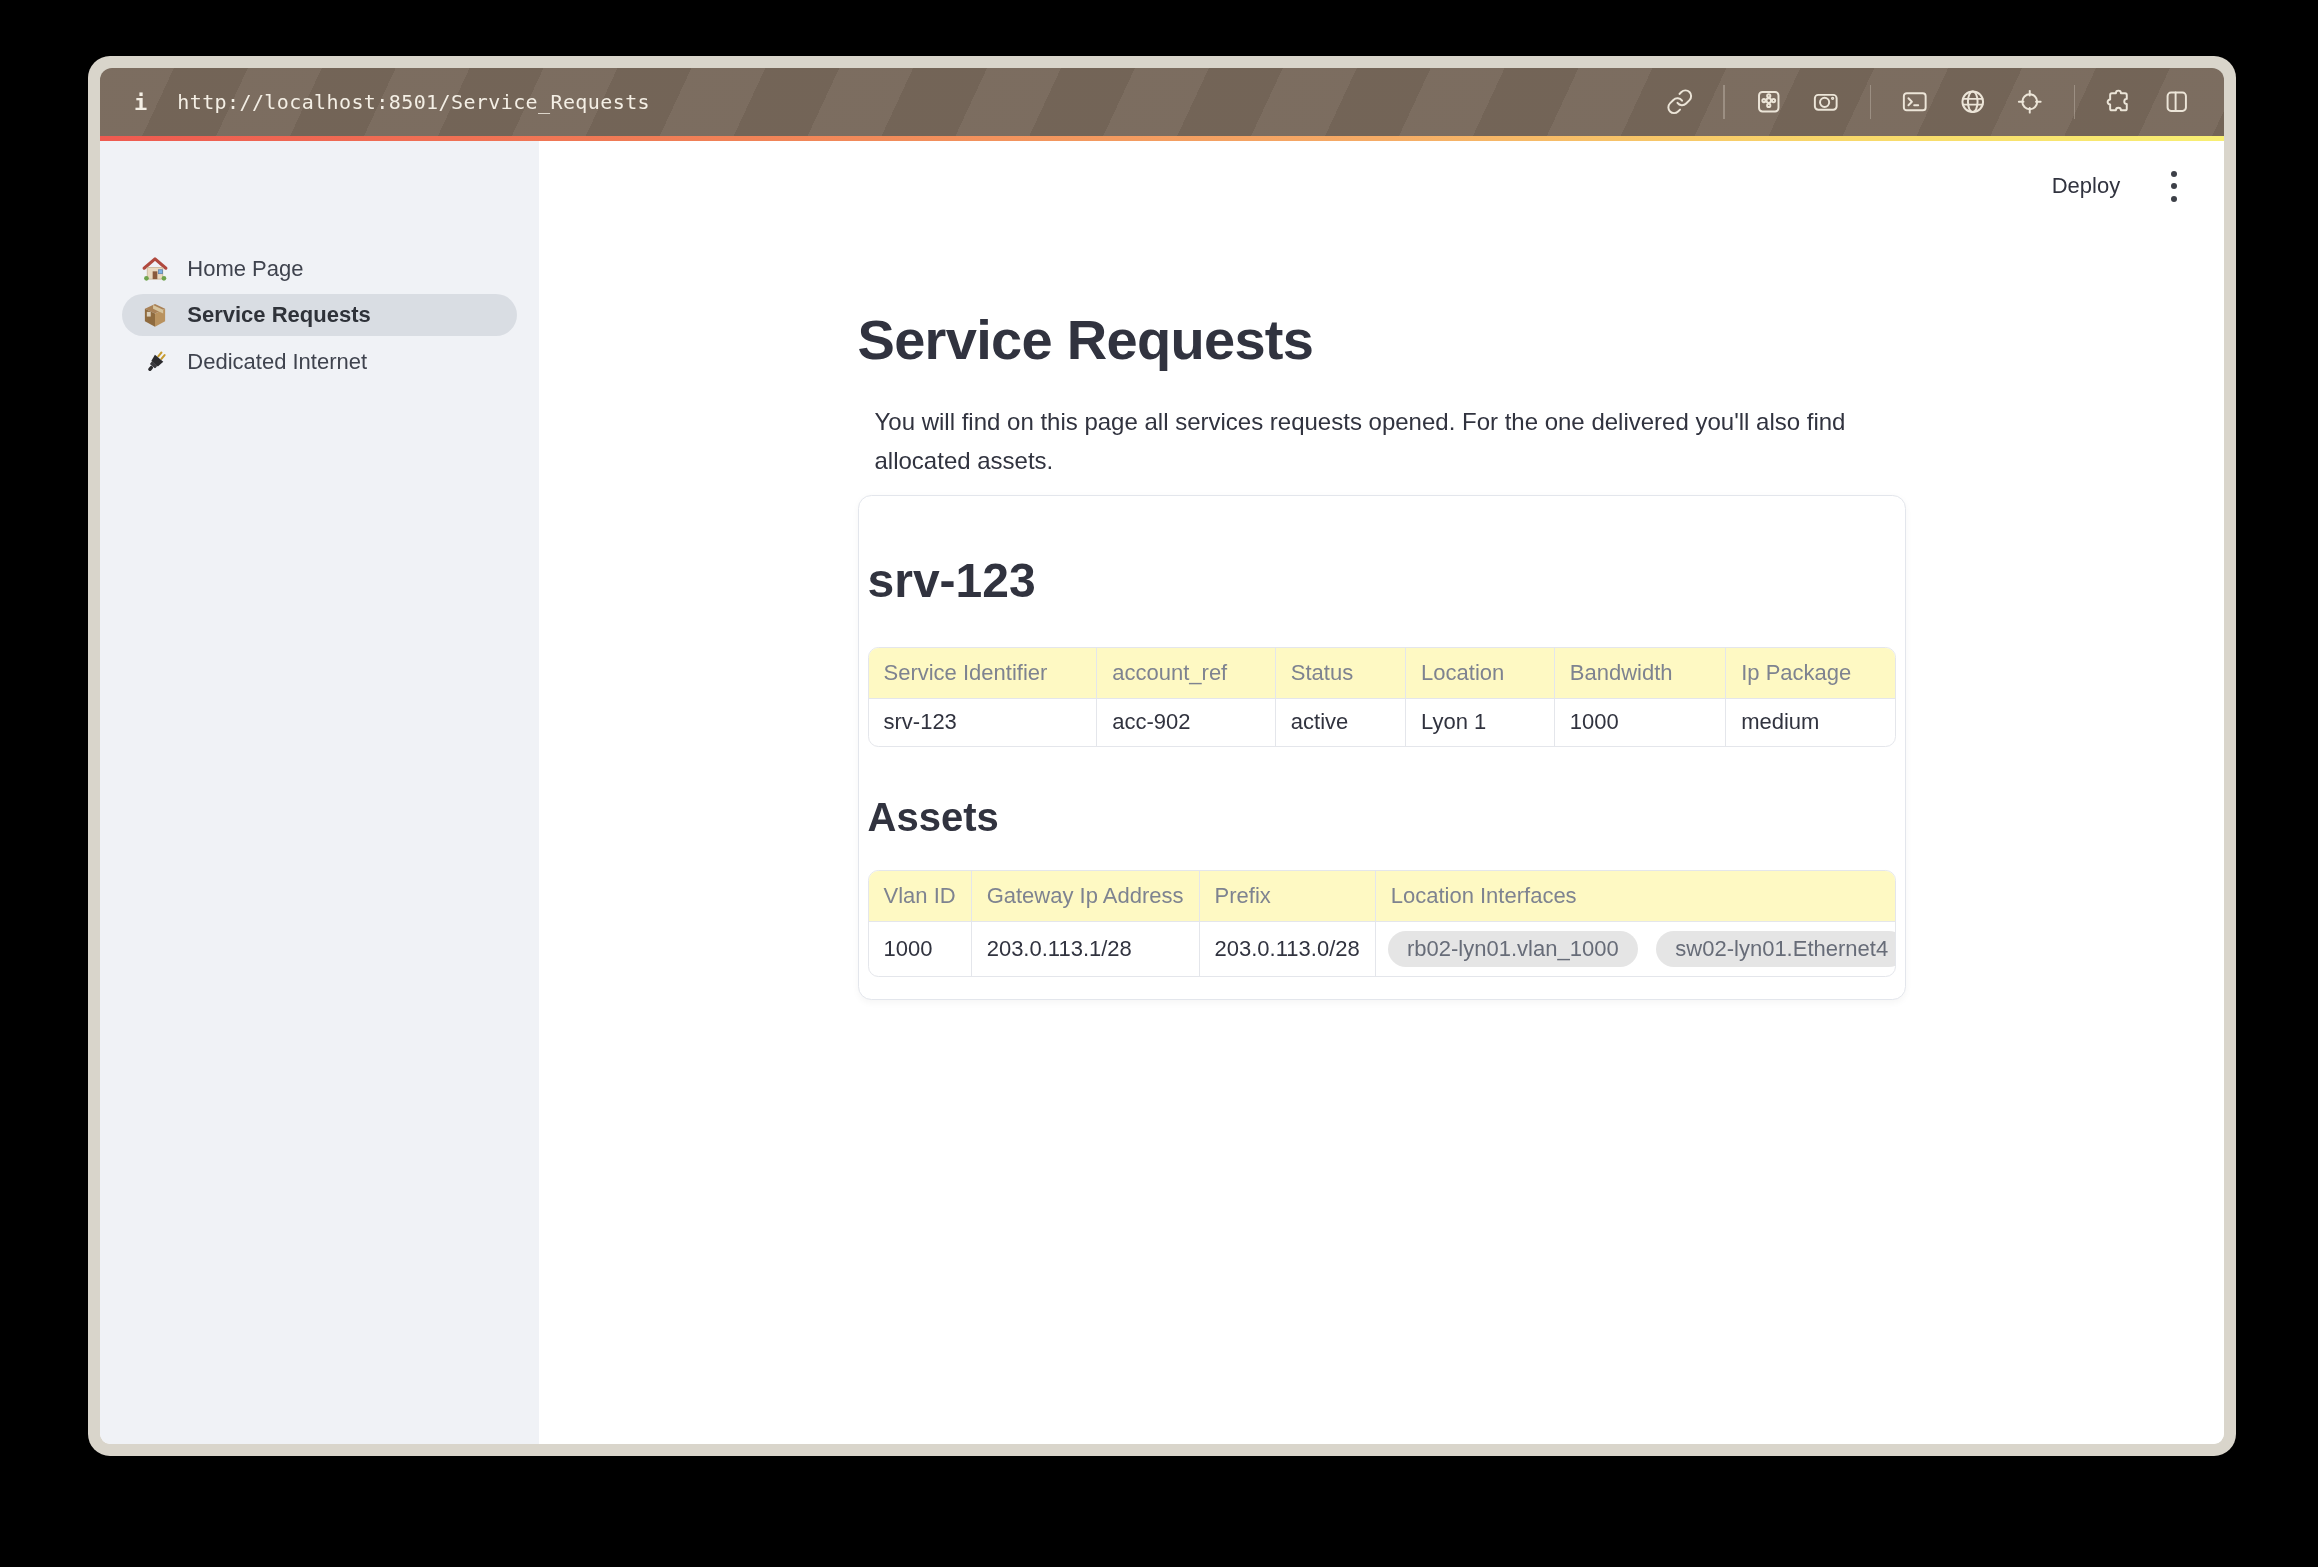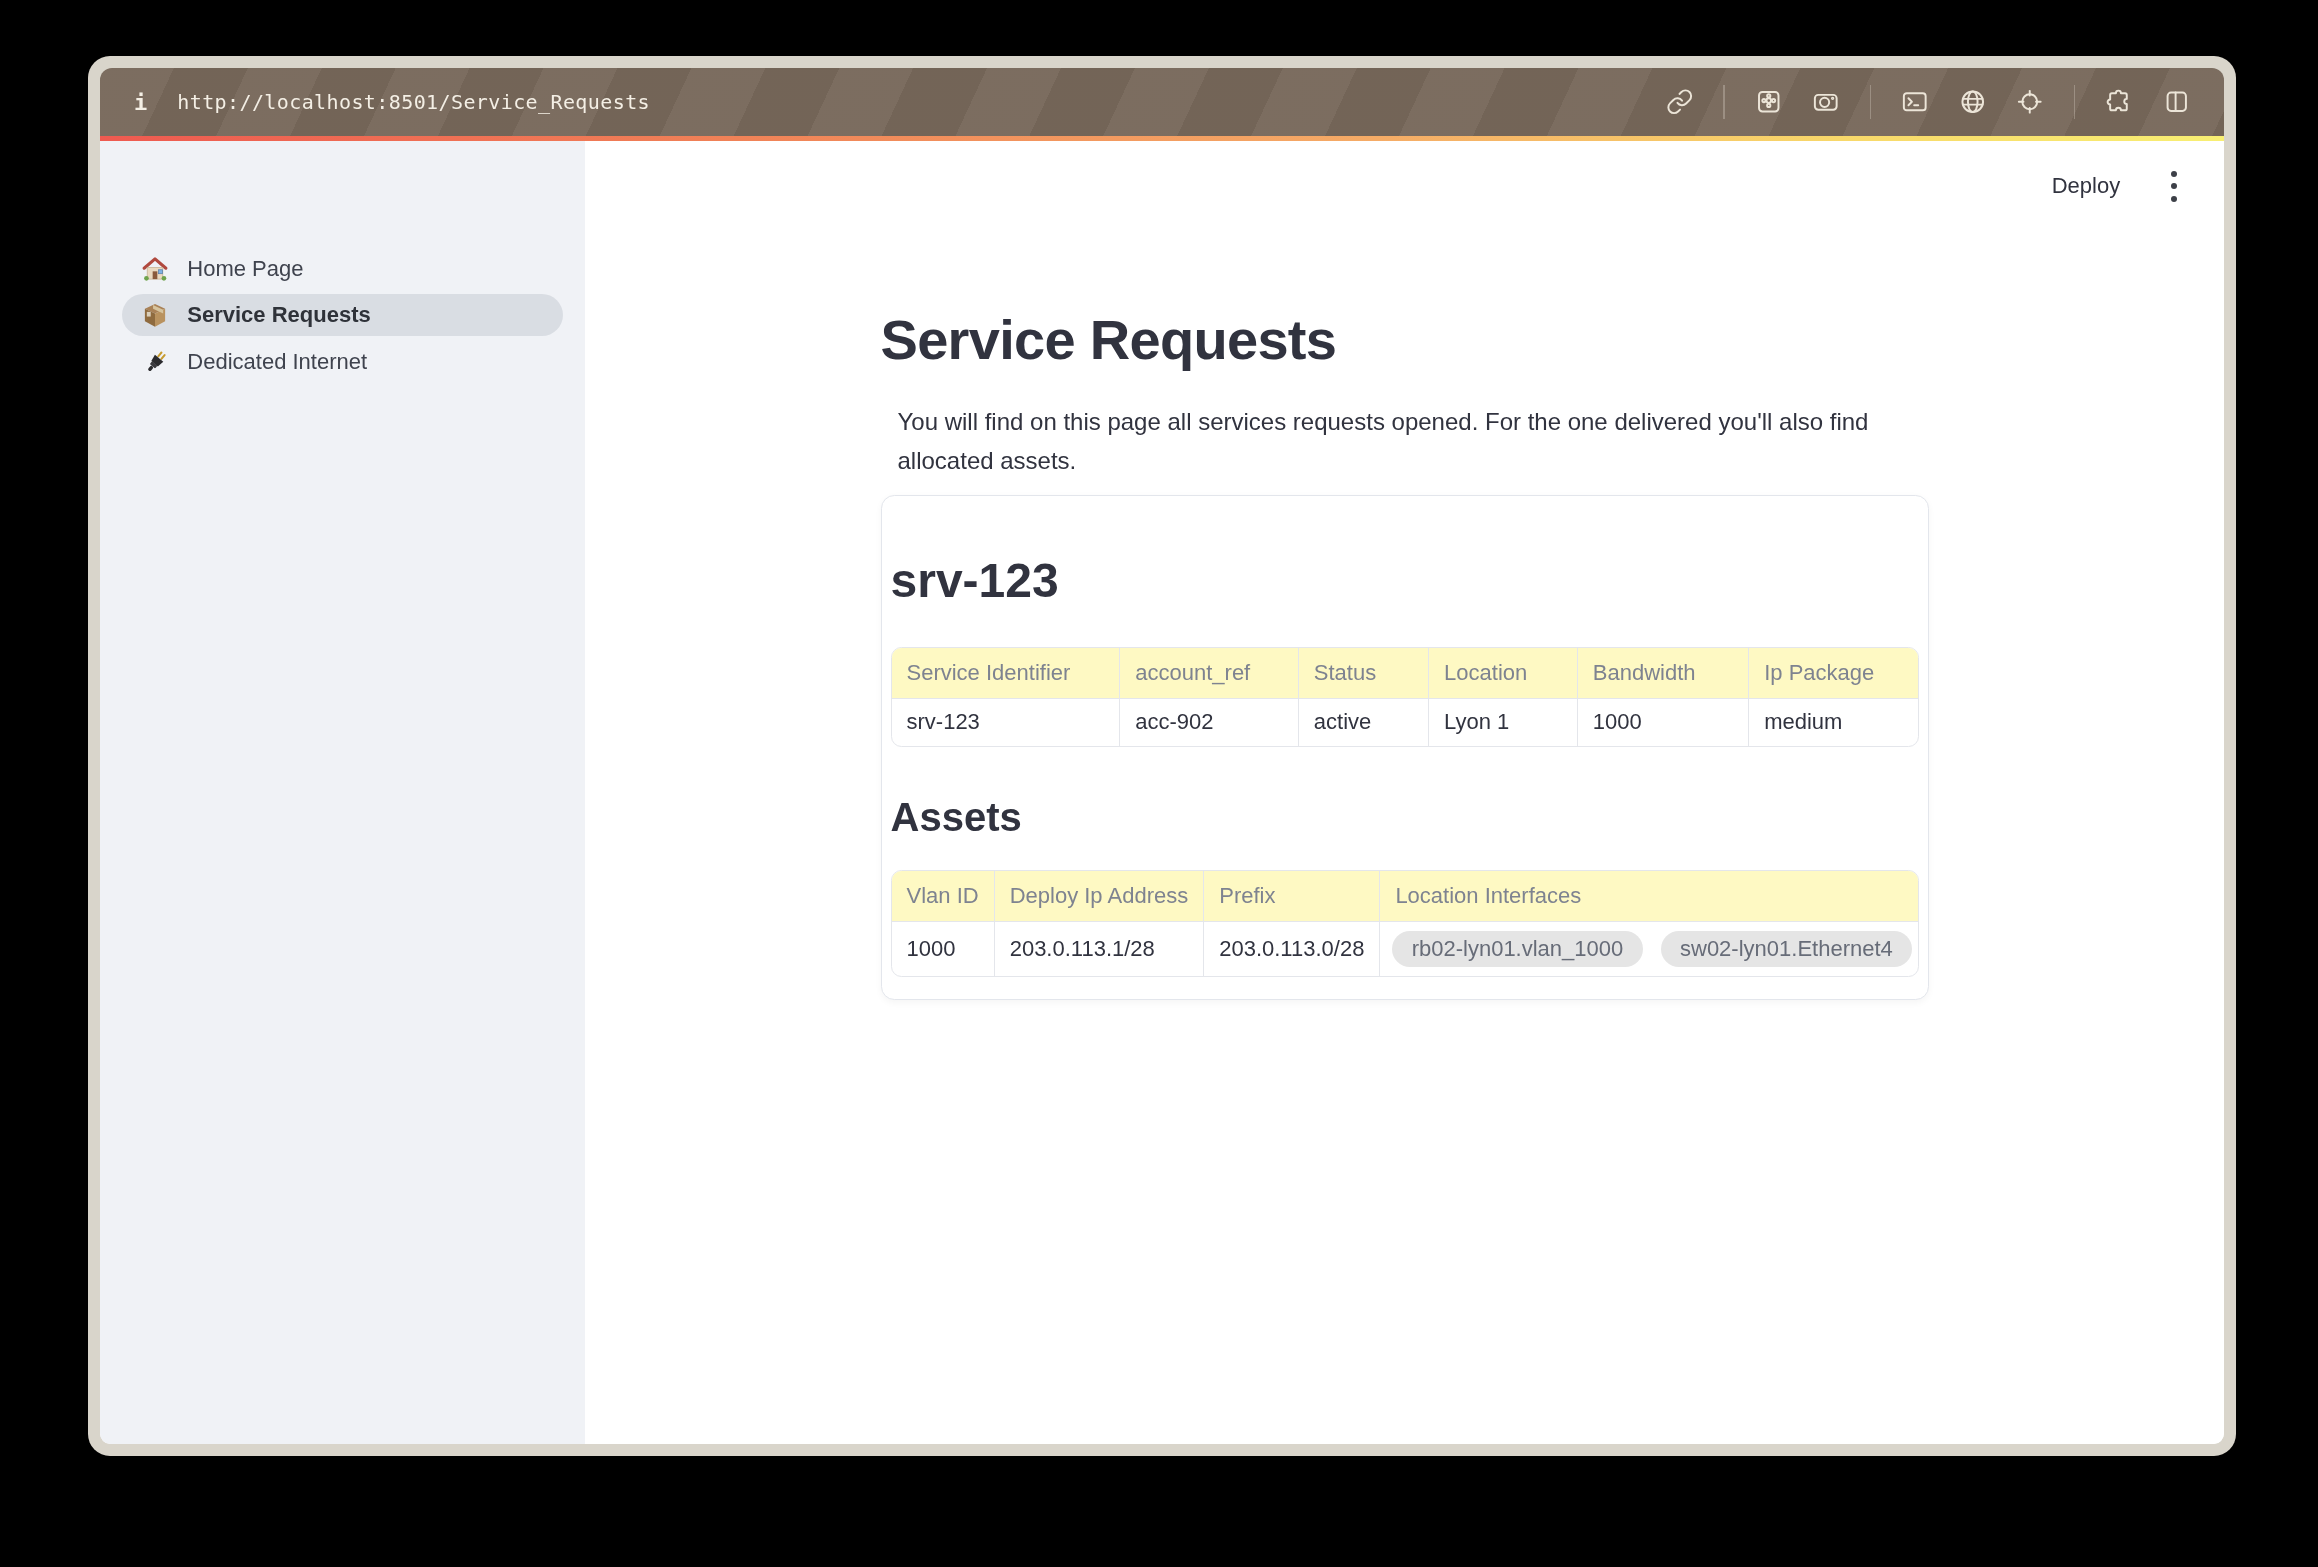--- a/index.html
+++ b/index.html
@@ -43,21 +43,21 @@
     background: linear-gradient(90deg, #ee5a50 0%, #f08257 30%, #f5ab66 60%, #f8d86a 82%, #f8ef73 100%);
   }
 
   
   .app {
     height: calc(100% - 73px); display: flex;
     background: #fff; border-radius: 0 0 10.4px 10.4px; overflow: hidden;
   }
 
   
-  .sidebar { width: 485px; flex: none; background: #f0f2f6; padding-top: 102px; }
+  .sidebar { width: 439px; flex: none; background: #f0f2f6; padding-top: 102px; }
   .nav-item {
     height: 42px; margin: 4.5px 22px; border-radius: 22px;
     display: flex; align-items: center; gap: 18px; padding: 0 0 0 19.3px;
     font-size: 22px; color: #3f434e; cursor: pointer;
   }
   .nav-item.active { background: #d9dde3; color: #2f3239; font-weight: 700; }
   .nav-icon { width: 28px; height: 28px; flex: none; }
   .nav-icon svg { display: block; width: 28px; height: 28px; }
 
   
@@ -278,21 +278,21 @@
             <table>
               <colgroup>
                 <col style="width:11.4%">
                   <col style="width:22.4%">
                   <col style="width:18%">
                   <col style="width:48.2%">
               </colgroup>
               <thead>
                 <tr>
                   <th>Vlan ID</th>
-                  <th>Deploy Ip Address</th>
+                  <th>Gateway Ip Address</th>
                   <th>Prefix</th>
                   <th>Location Interfaces</th>
                 </tr>
               </thead>
               <tbody>
                 <tr>
                   <td>1000</td>
                   <td>203.0.113.1/28</td>
                   <td>203.0.113.0/28</td>
                   <td class="pills-cell">

